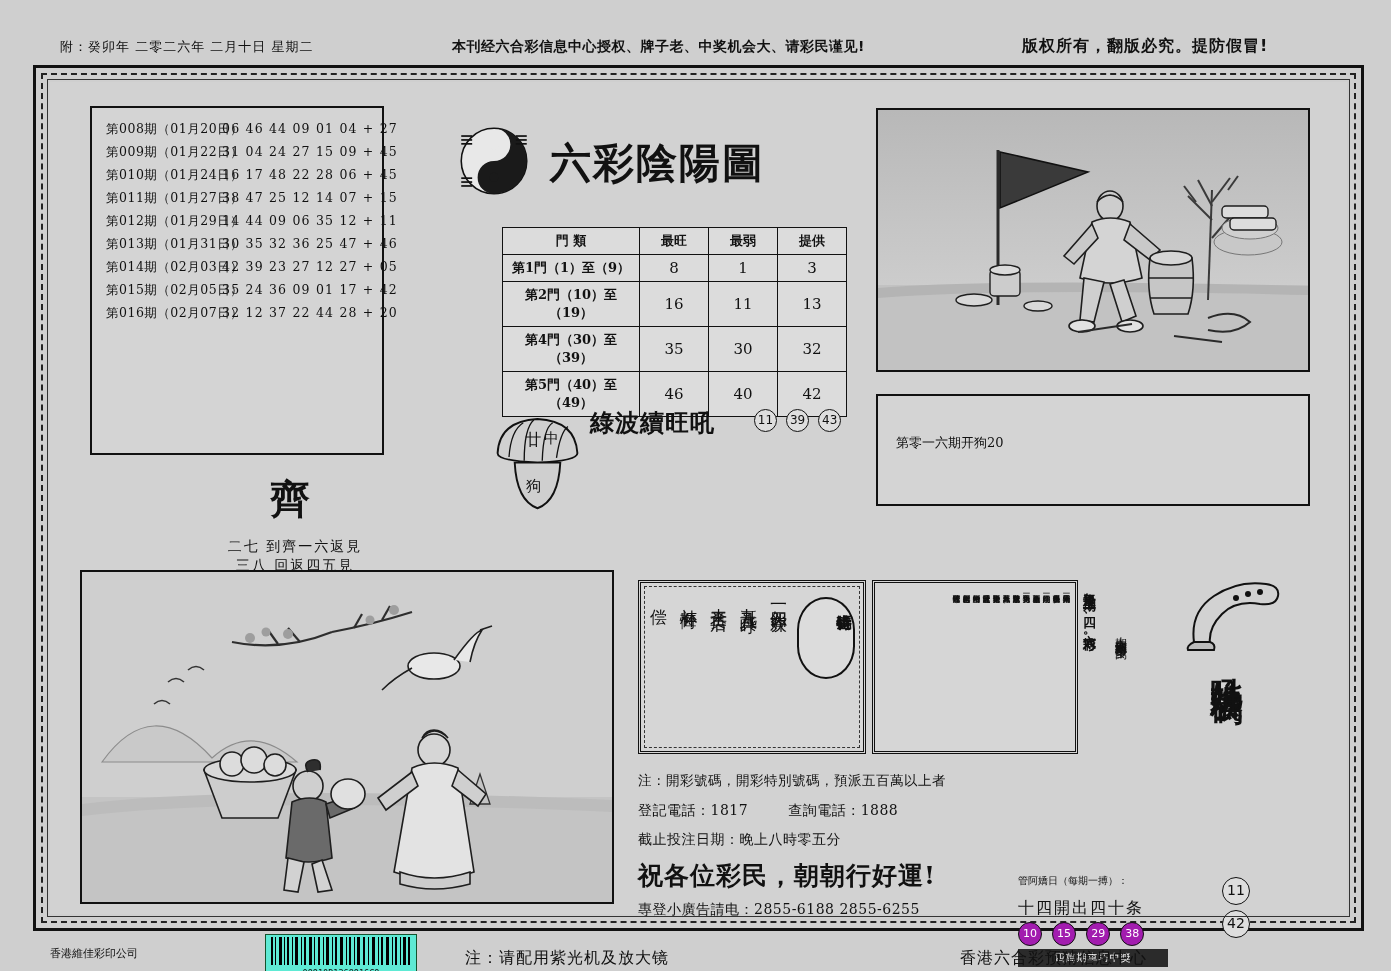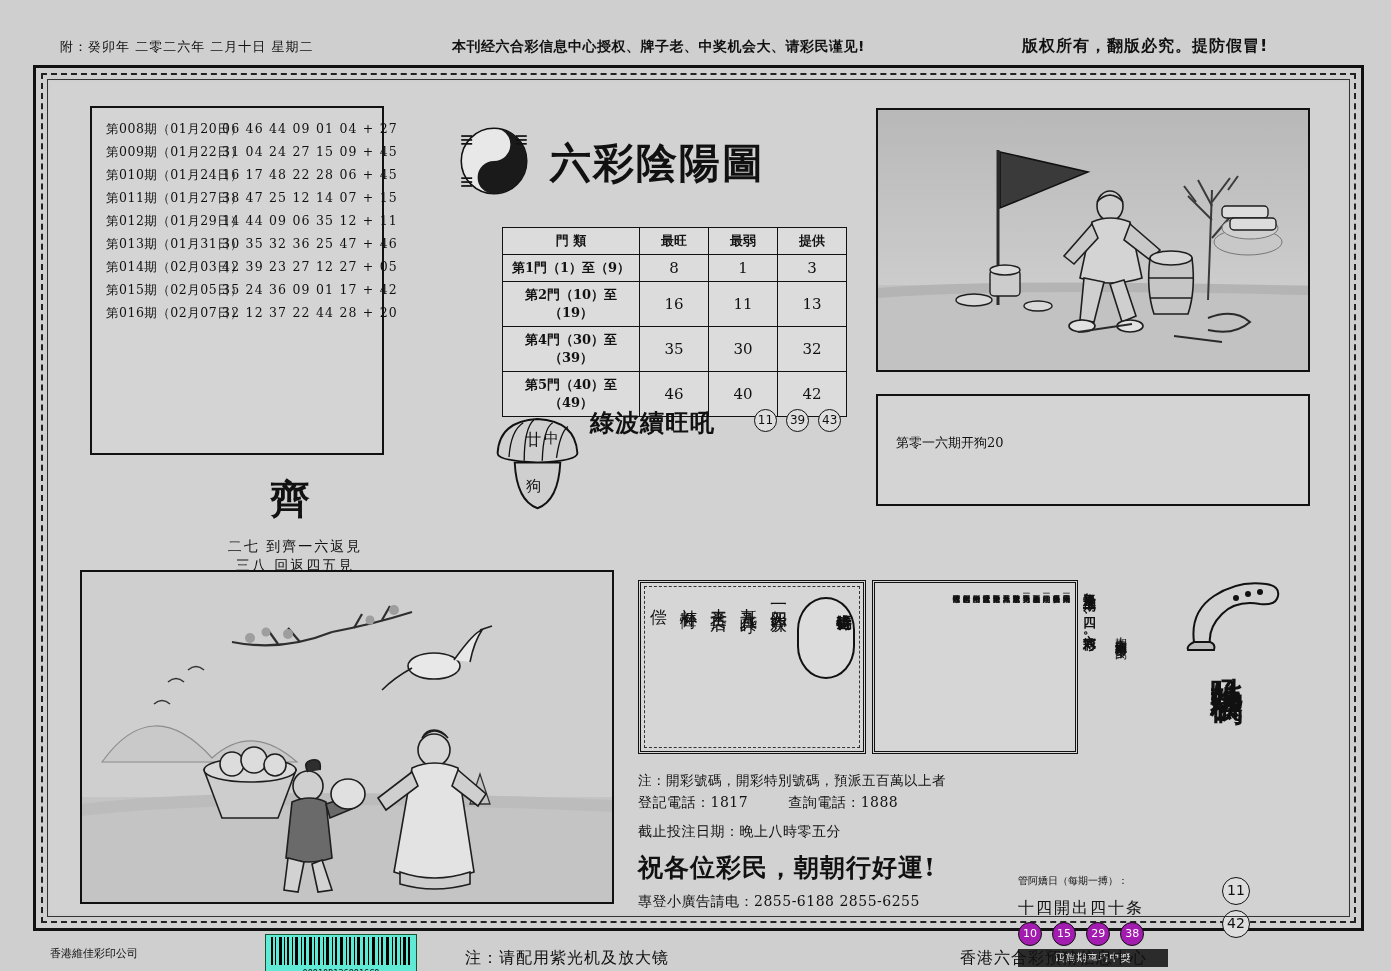--- a/index.html
+++ b/index.html
@@ -181,21 +181,21 @@
     letter-spacing:4px;
   }
   .bigv-balls{position:absolute;left:1172px;top:790px;text-align:center;}
   .bigv-balls .ball{width:26px;height:26px;line-height:25px;font-size:14px;display:block;margin:5px auto;}
 
   
   .notes{
     position:absolute;left:588px;top:690px;width:470px;
     font-family:"DejaVu Serif","Liberation Serif",serif;
   }
-  .notes .n1{font-size:13.5px;letter-spacing:0.5px;margin-bottom:4px;}
+  .notes .n1{font-size:13.5px;letter-spacing:0.5px;margin-bottom:12px;}
   .notes .n2{font-size:14px;letter-spacing:0.5px;margin-bottom:11px;}
   .notes .n2 .gap{display:inline-block;width:40px;}
   .notes .n3{font-size:14px;letter-spacing:0.5px;margin-bottom:10px;}
   .notes .wish{font-size:25px;font-weight:bold;letter-spacing:1px;margin-top:6px;}
   .notes .ad{font-size:14px;margin-top:9px;letter-spacing:0.5px;}
 
   
   .guess{
     position:absolute;left:968px;top:792px;width:158px;height:78px;
   }

